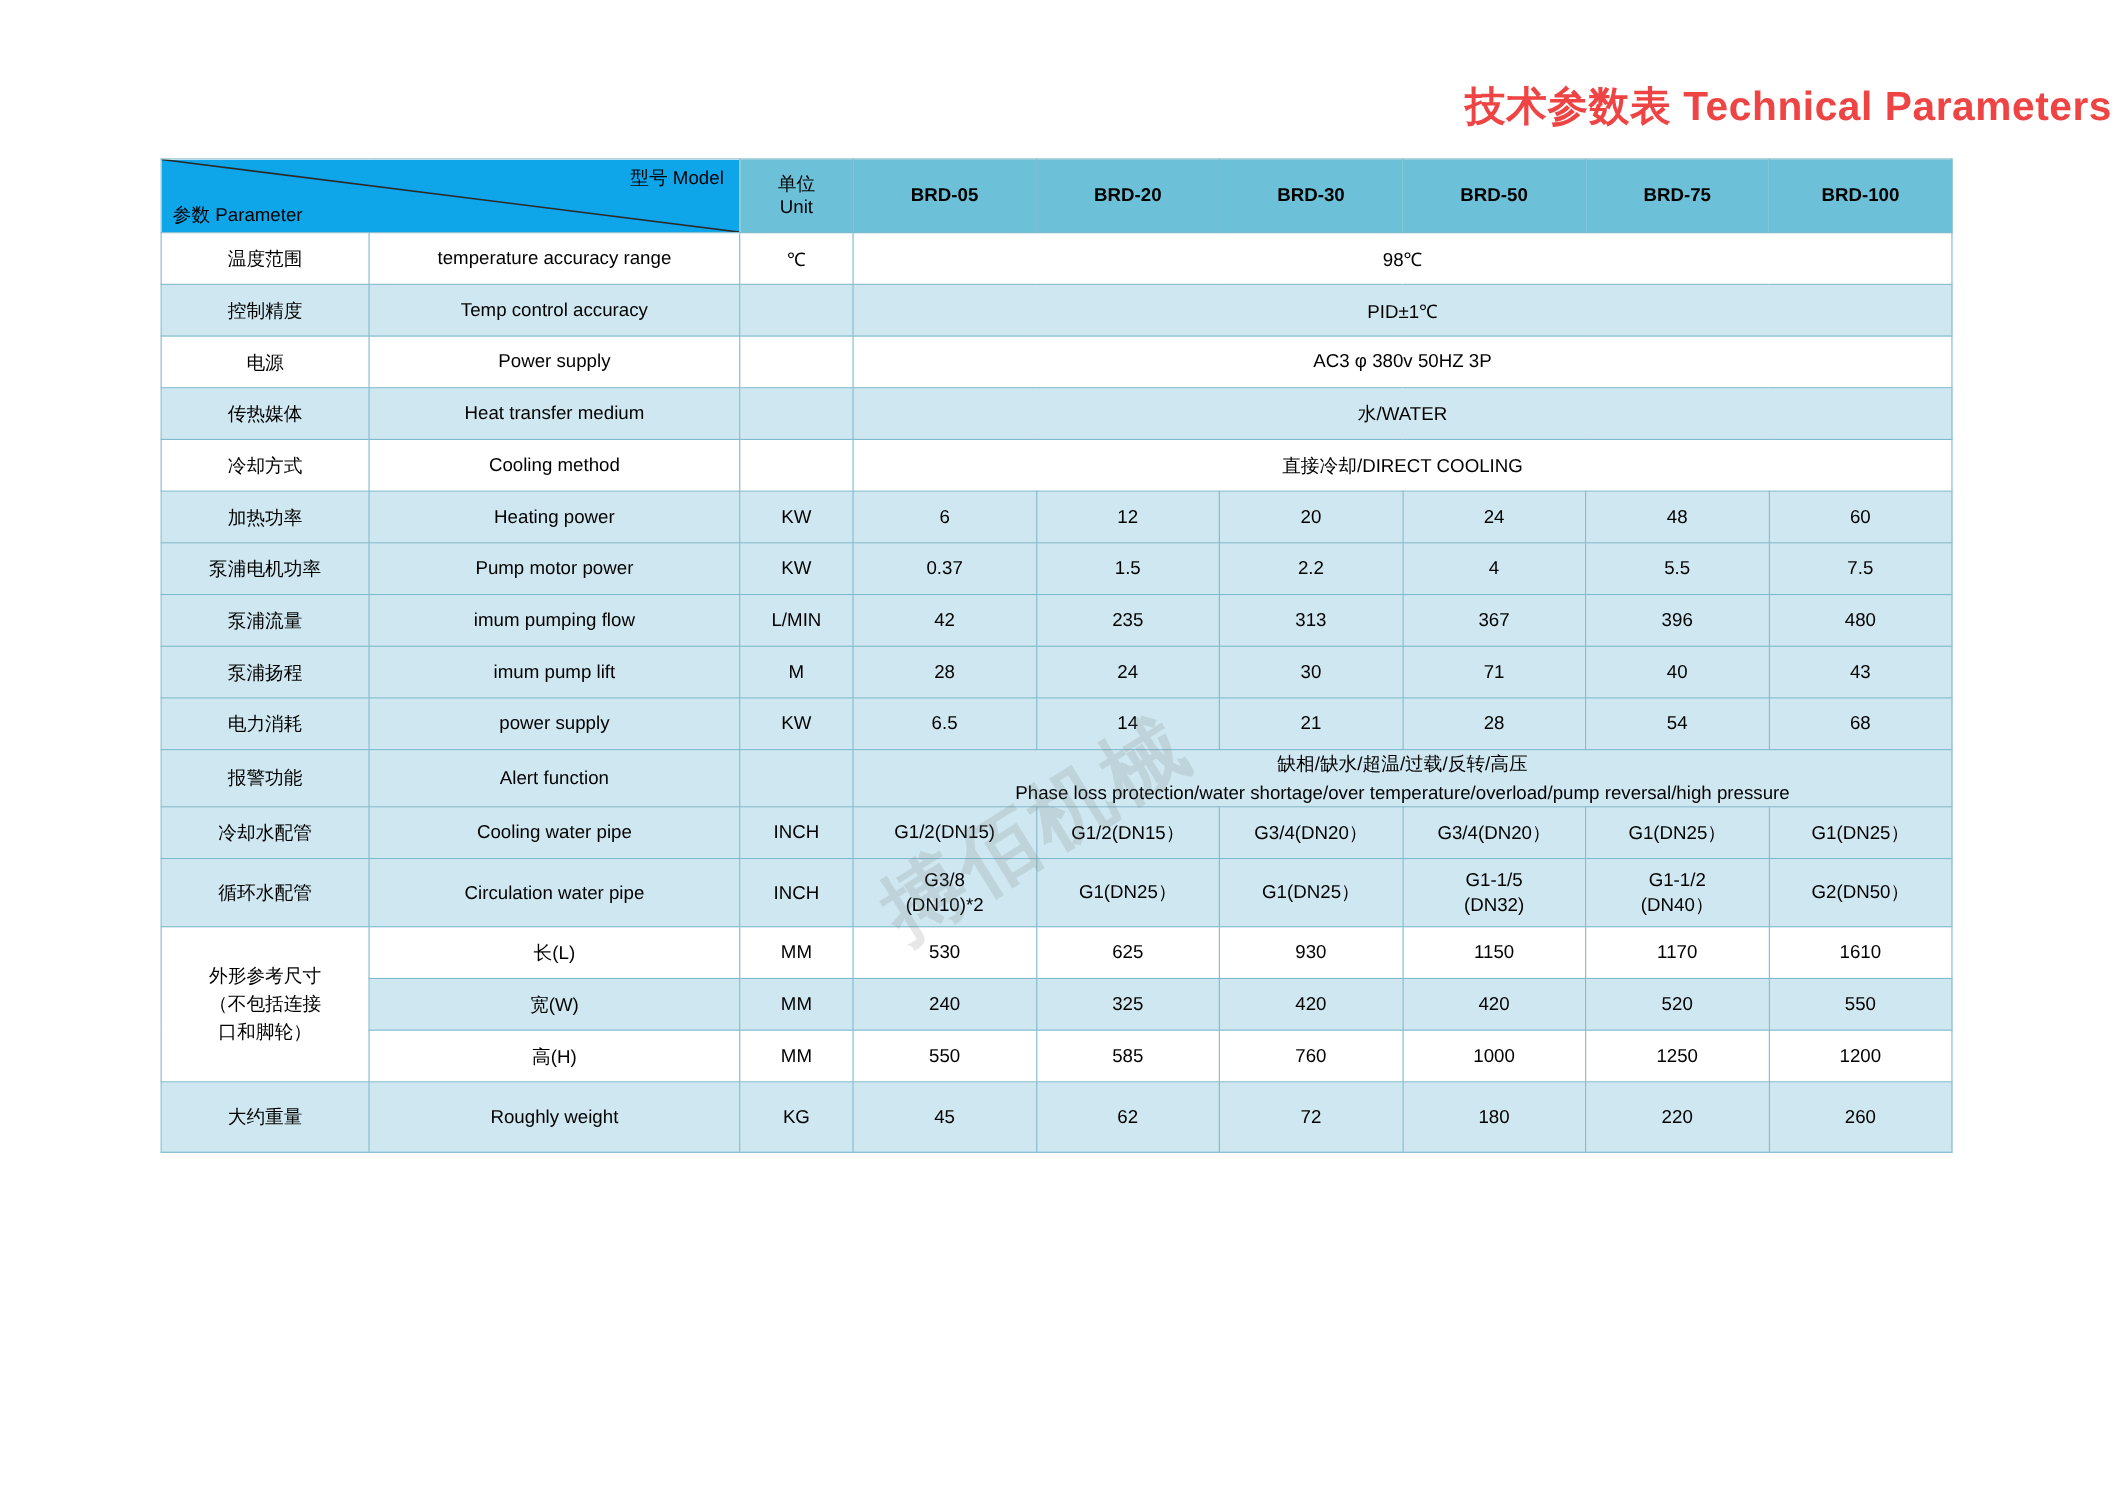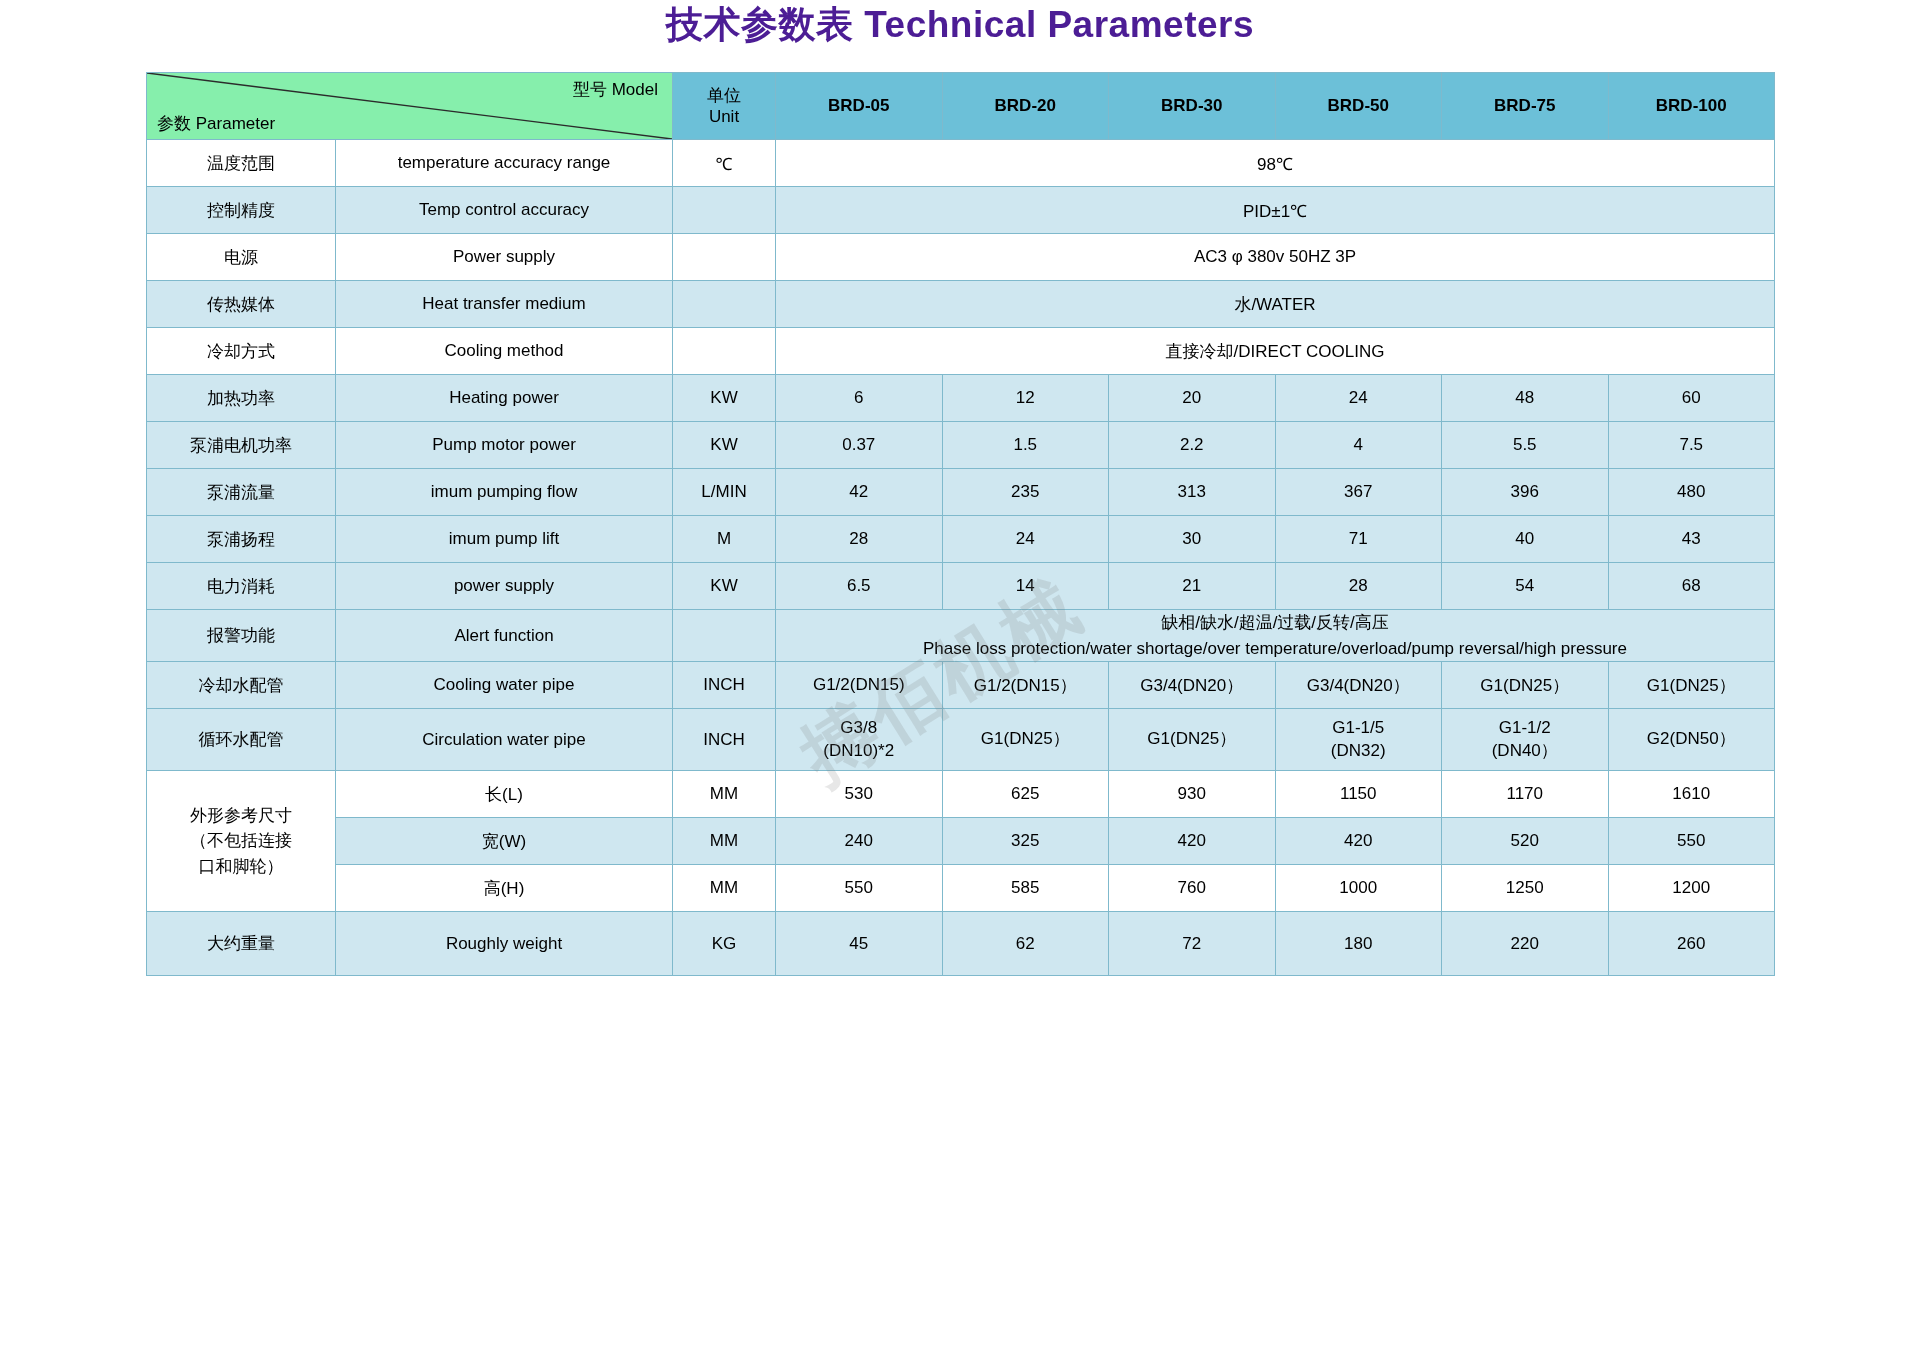--- a/index.html
+++ b/index.html
@@ -15,26 +15,27 @@
     position: relative;
     overflow: hidden;
   }
   .page {
     position: absolute;
     left: 0; top: 0;
     width: 1920px;
     height: 1357px;
   }
   .title {
-    text-align: center;
+    text-align: right;
     font-size: 37px;
     font-weight: bold;
     letter-spacing: 0.5px;
+    margin-top: 72px;
     margin-bottom: 22px;
-    color: #4c1d95;
+    color: #ef4444;
   }
   .table-wrap {
     margin: 0 auto;
     width: 1628px;
     position: relative;
   }
   table.params {
     border-collapse: collapse;
     width: 1628px;
     table-layout: fixed;
@@ -55,21 +56,21 @@
 
   thead th {
     background: #6cc0d8;
     height: 66px;
     font-weight: bold;
     font-size: 19px;
     color: #000;
   }
   thead th.diag {
     position: relative;
-    background: #86efac;
+    background: #0ea5e9;
     padding: 0;
   }
   .diag-inner {
     position: relative;
     width: 100%;
     height: 66px;
   }
   .diag-line {
     position: absolute;
     left: 0; top: 0;

